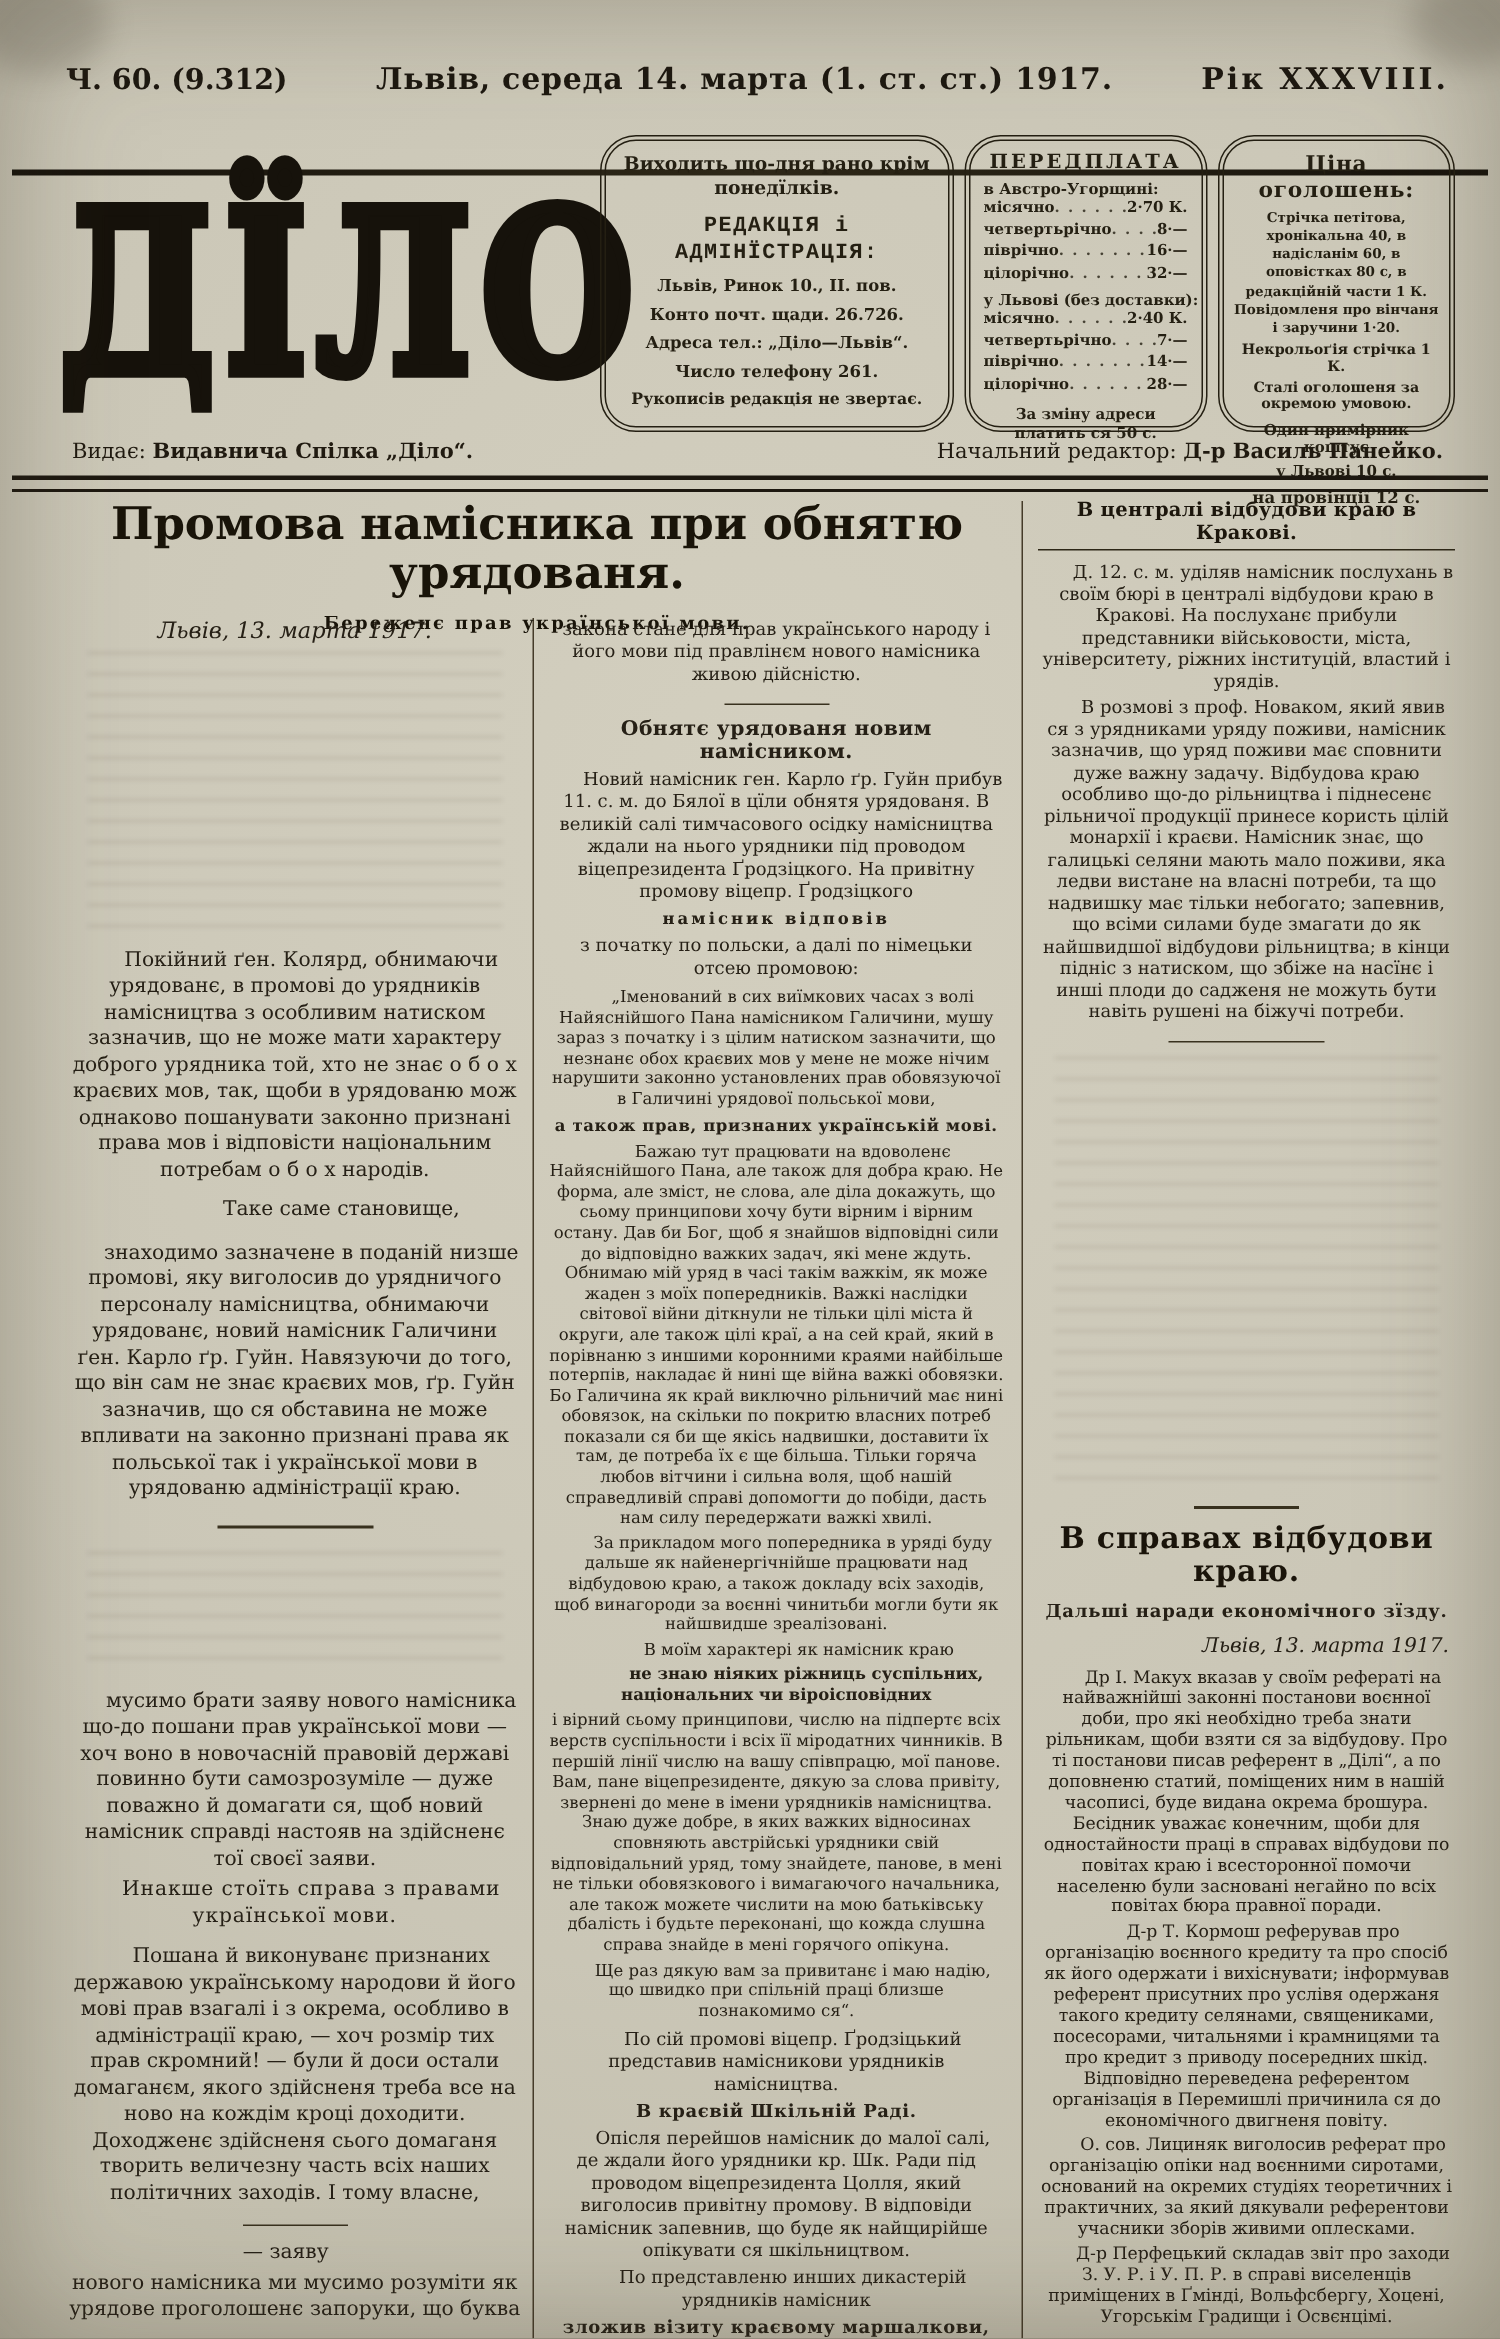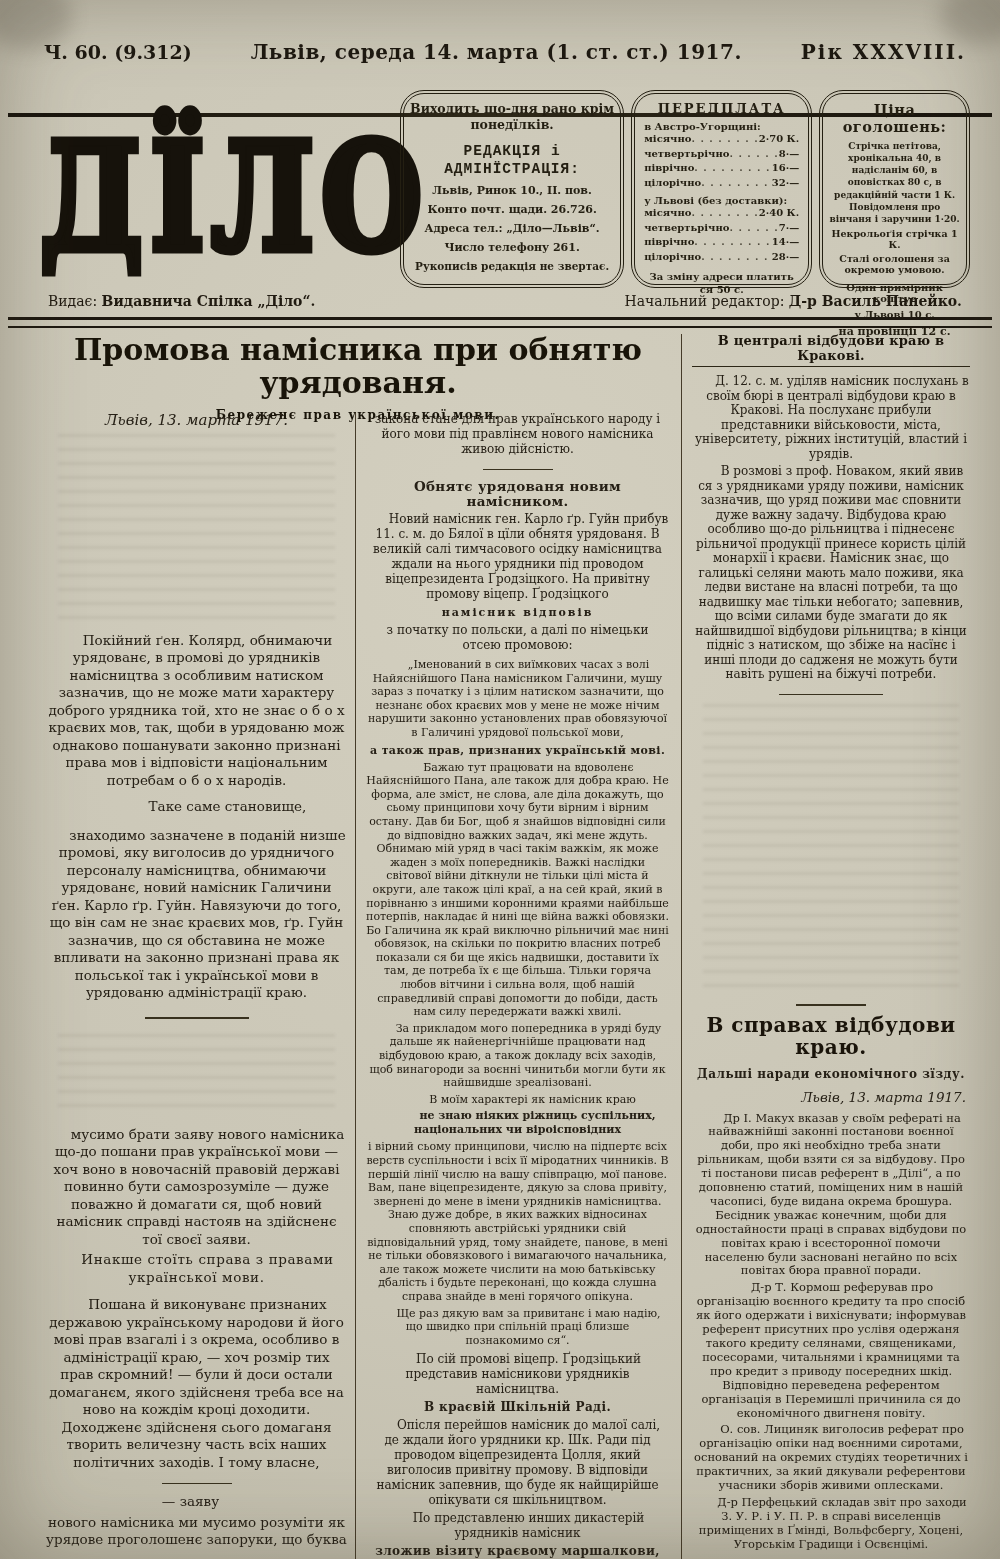--- a/index.html
+++ b/index.html
@@ -23,21 +23,21 @@
   
   .masthead-title{
     position:absolute;top:122px;left:40px;width:356px;height:165px;
     font-size:116px;font-weight:bold;line-height:1;letter-spacing:7px;color:#16120b;
     -webkit-text-stroke:7px #16120b;text-shadow:0 0 1px #16120b;
     transform:scaleY(1.28);transform-origin:top left;white-space:nowrap;
   }
   .boxes{position:absolute;top:90px;left:400px;width:570px;height:198px;display:flex;gap:7px;}
   .box{border:4px double #241f12;border-radius:24px;padding:7px 6px;text-align:center;color:#241f12;box-sizing:border-box;}
   .box1{width:240px;}
-  .box2{width:181px;}
+  .box2{width:162px;}
   .box3{width:161px;}
   .b1-schedule{font-weight:bold;font-size:12.5px;line-height:1.3;}
   .b1-red-title{font-weight:bold;font-size:14.5px;letter-spacing:1px;line-height:1.25;margin-top:8px;font-family:Liberation Mono, monospace;}
   .b1-line{font-weight:bold;font-size:11px;margin-top:6px;white-space:nowrap;}
   .b1-manu{font-weight:bold;font-size:10.5px;margin-top:6px;line-height:1.25;}
   .b2-title{font-weight:bold;font-size:13px;letter-spacing:2px;}
   .b2-sec{font-weight:bold;font-size:10px;margin-top:5px;text-align:left;padding-left:3px;white-space:nowrap;}
   .b2-row{display:flex;align-items:baseline;font-weight:bold;font-size:10px;padding:0 3px;line-height:1.45;}
   .b2-dots{flex:1;overflow:hidden;white-space:nowrap;opacity:.8;}
   .b2-dots::after{content:" . . . . . . . . . . .";letter-spacing:1px;}

